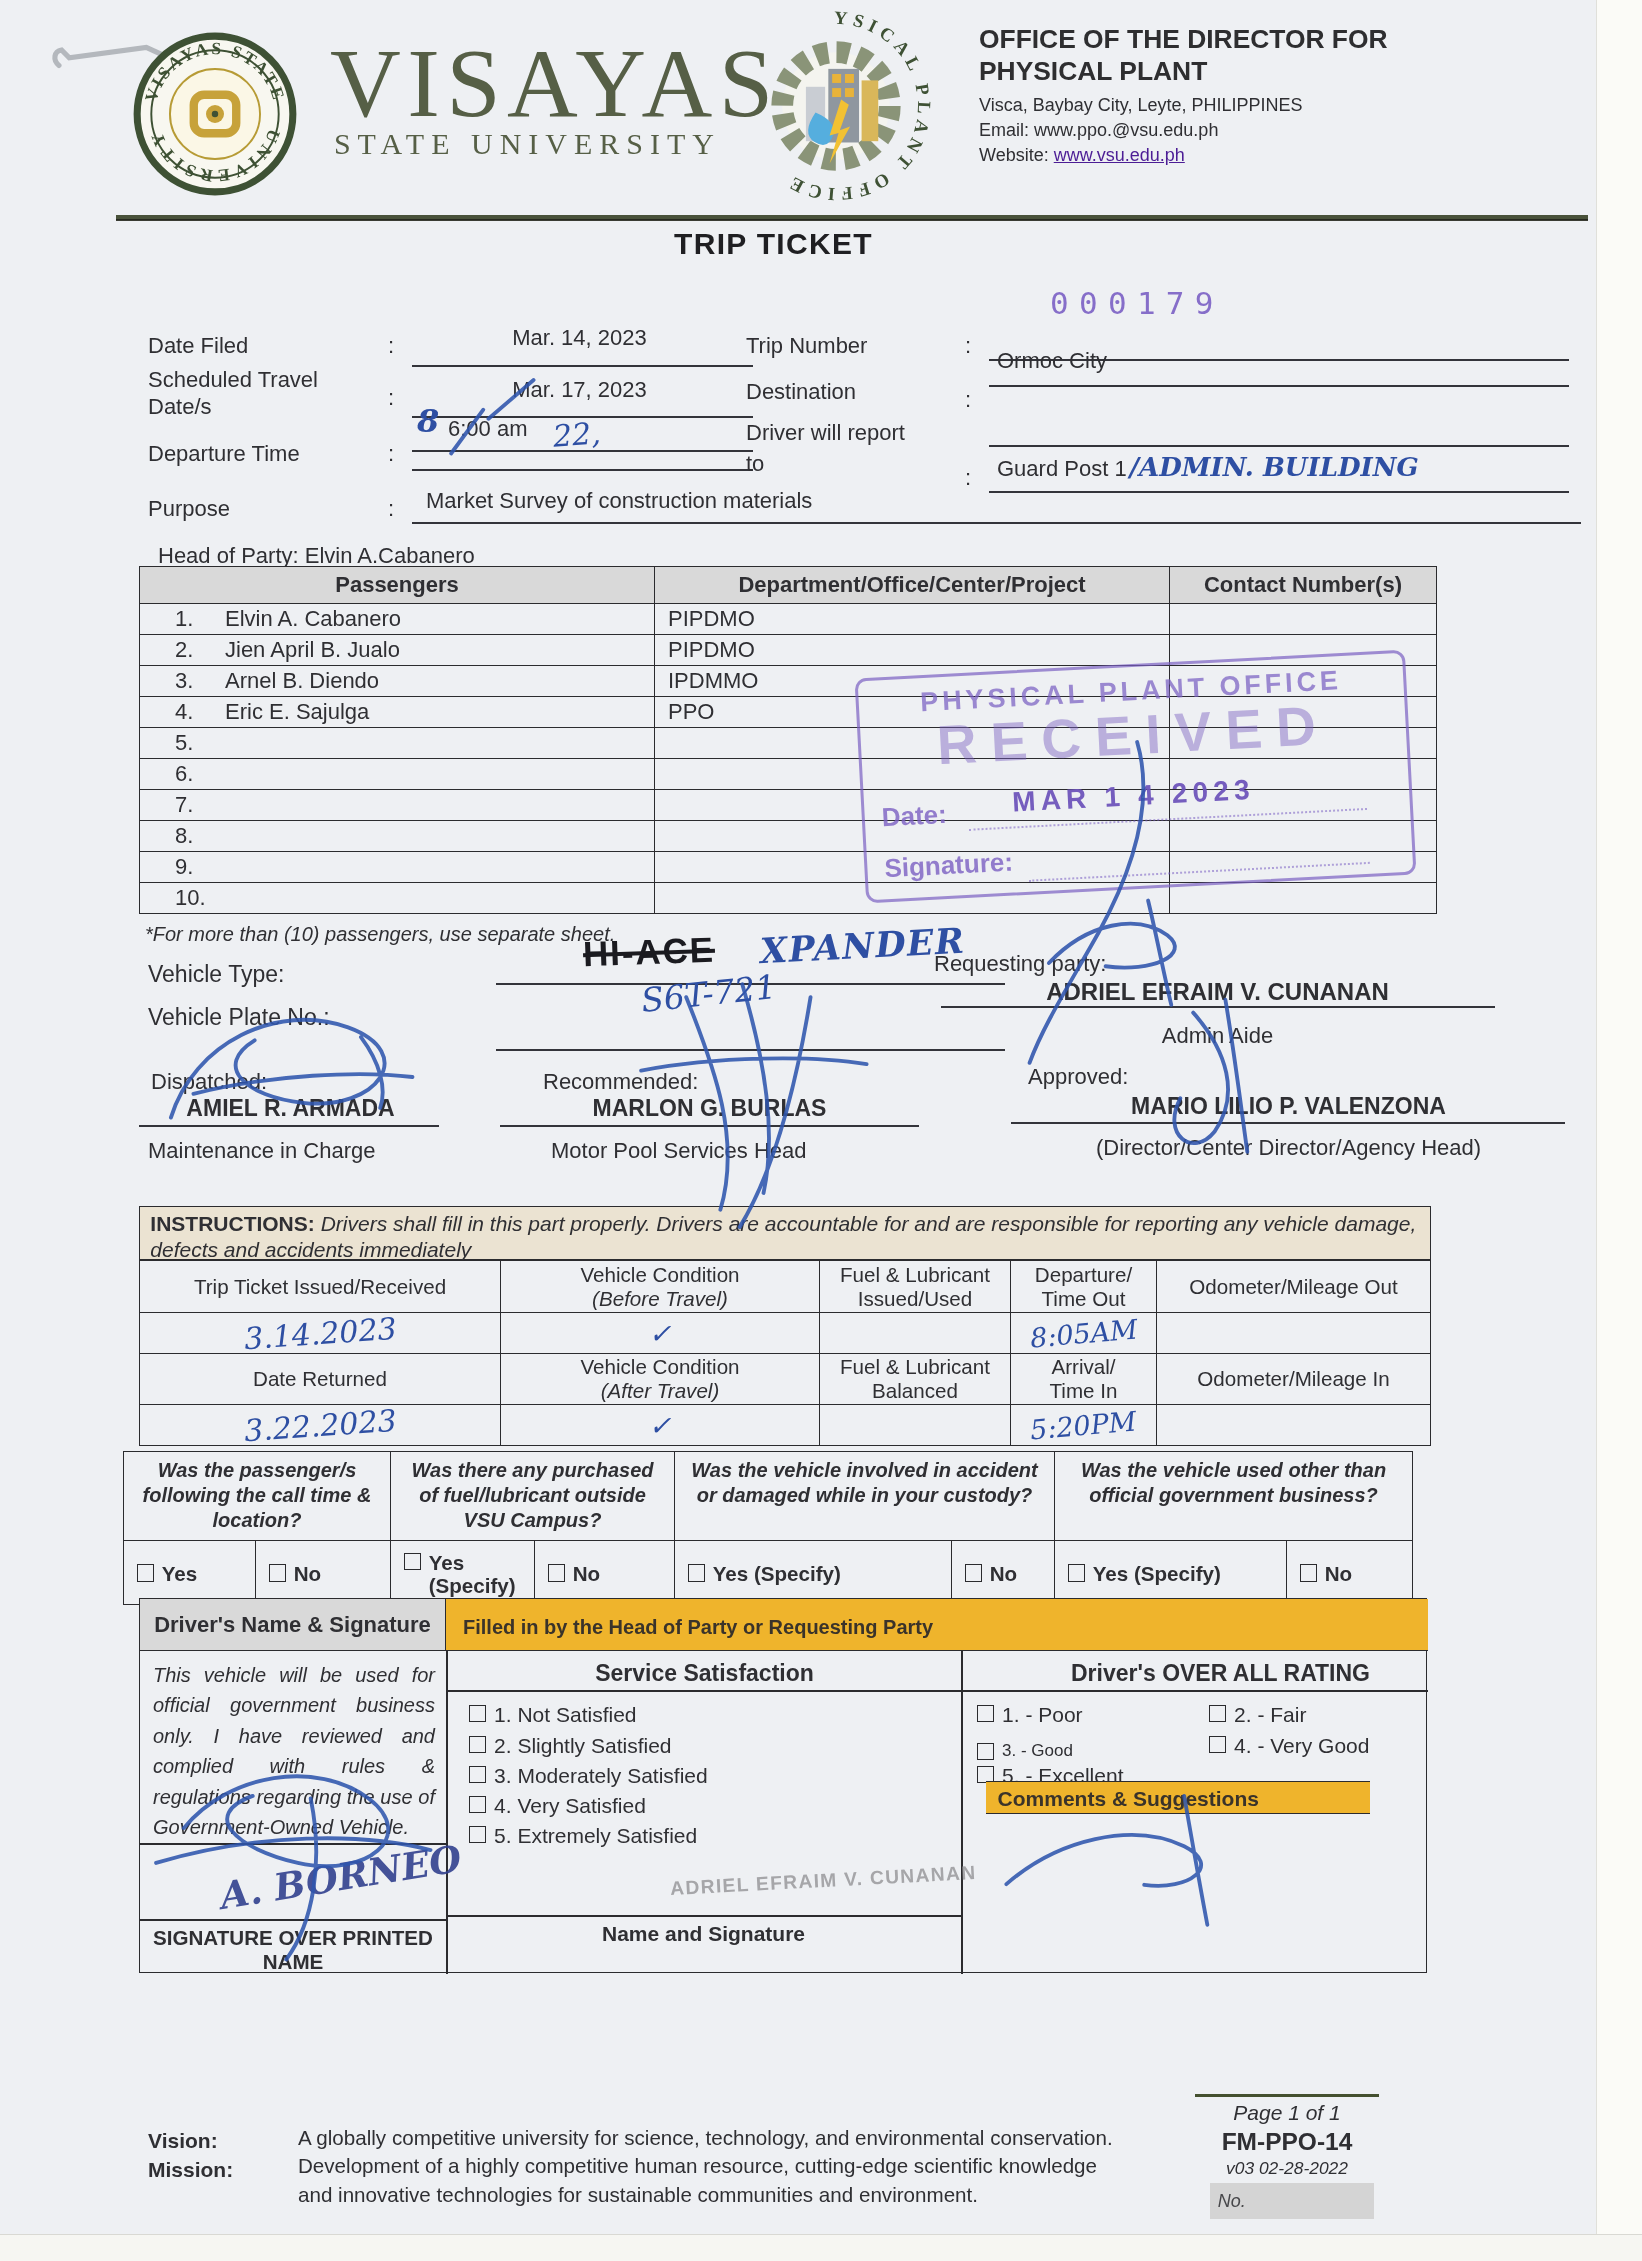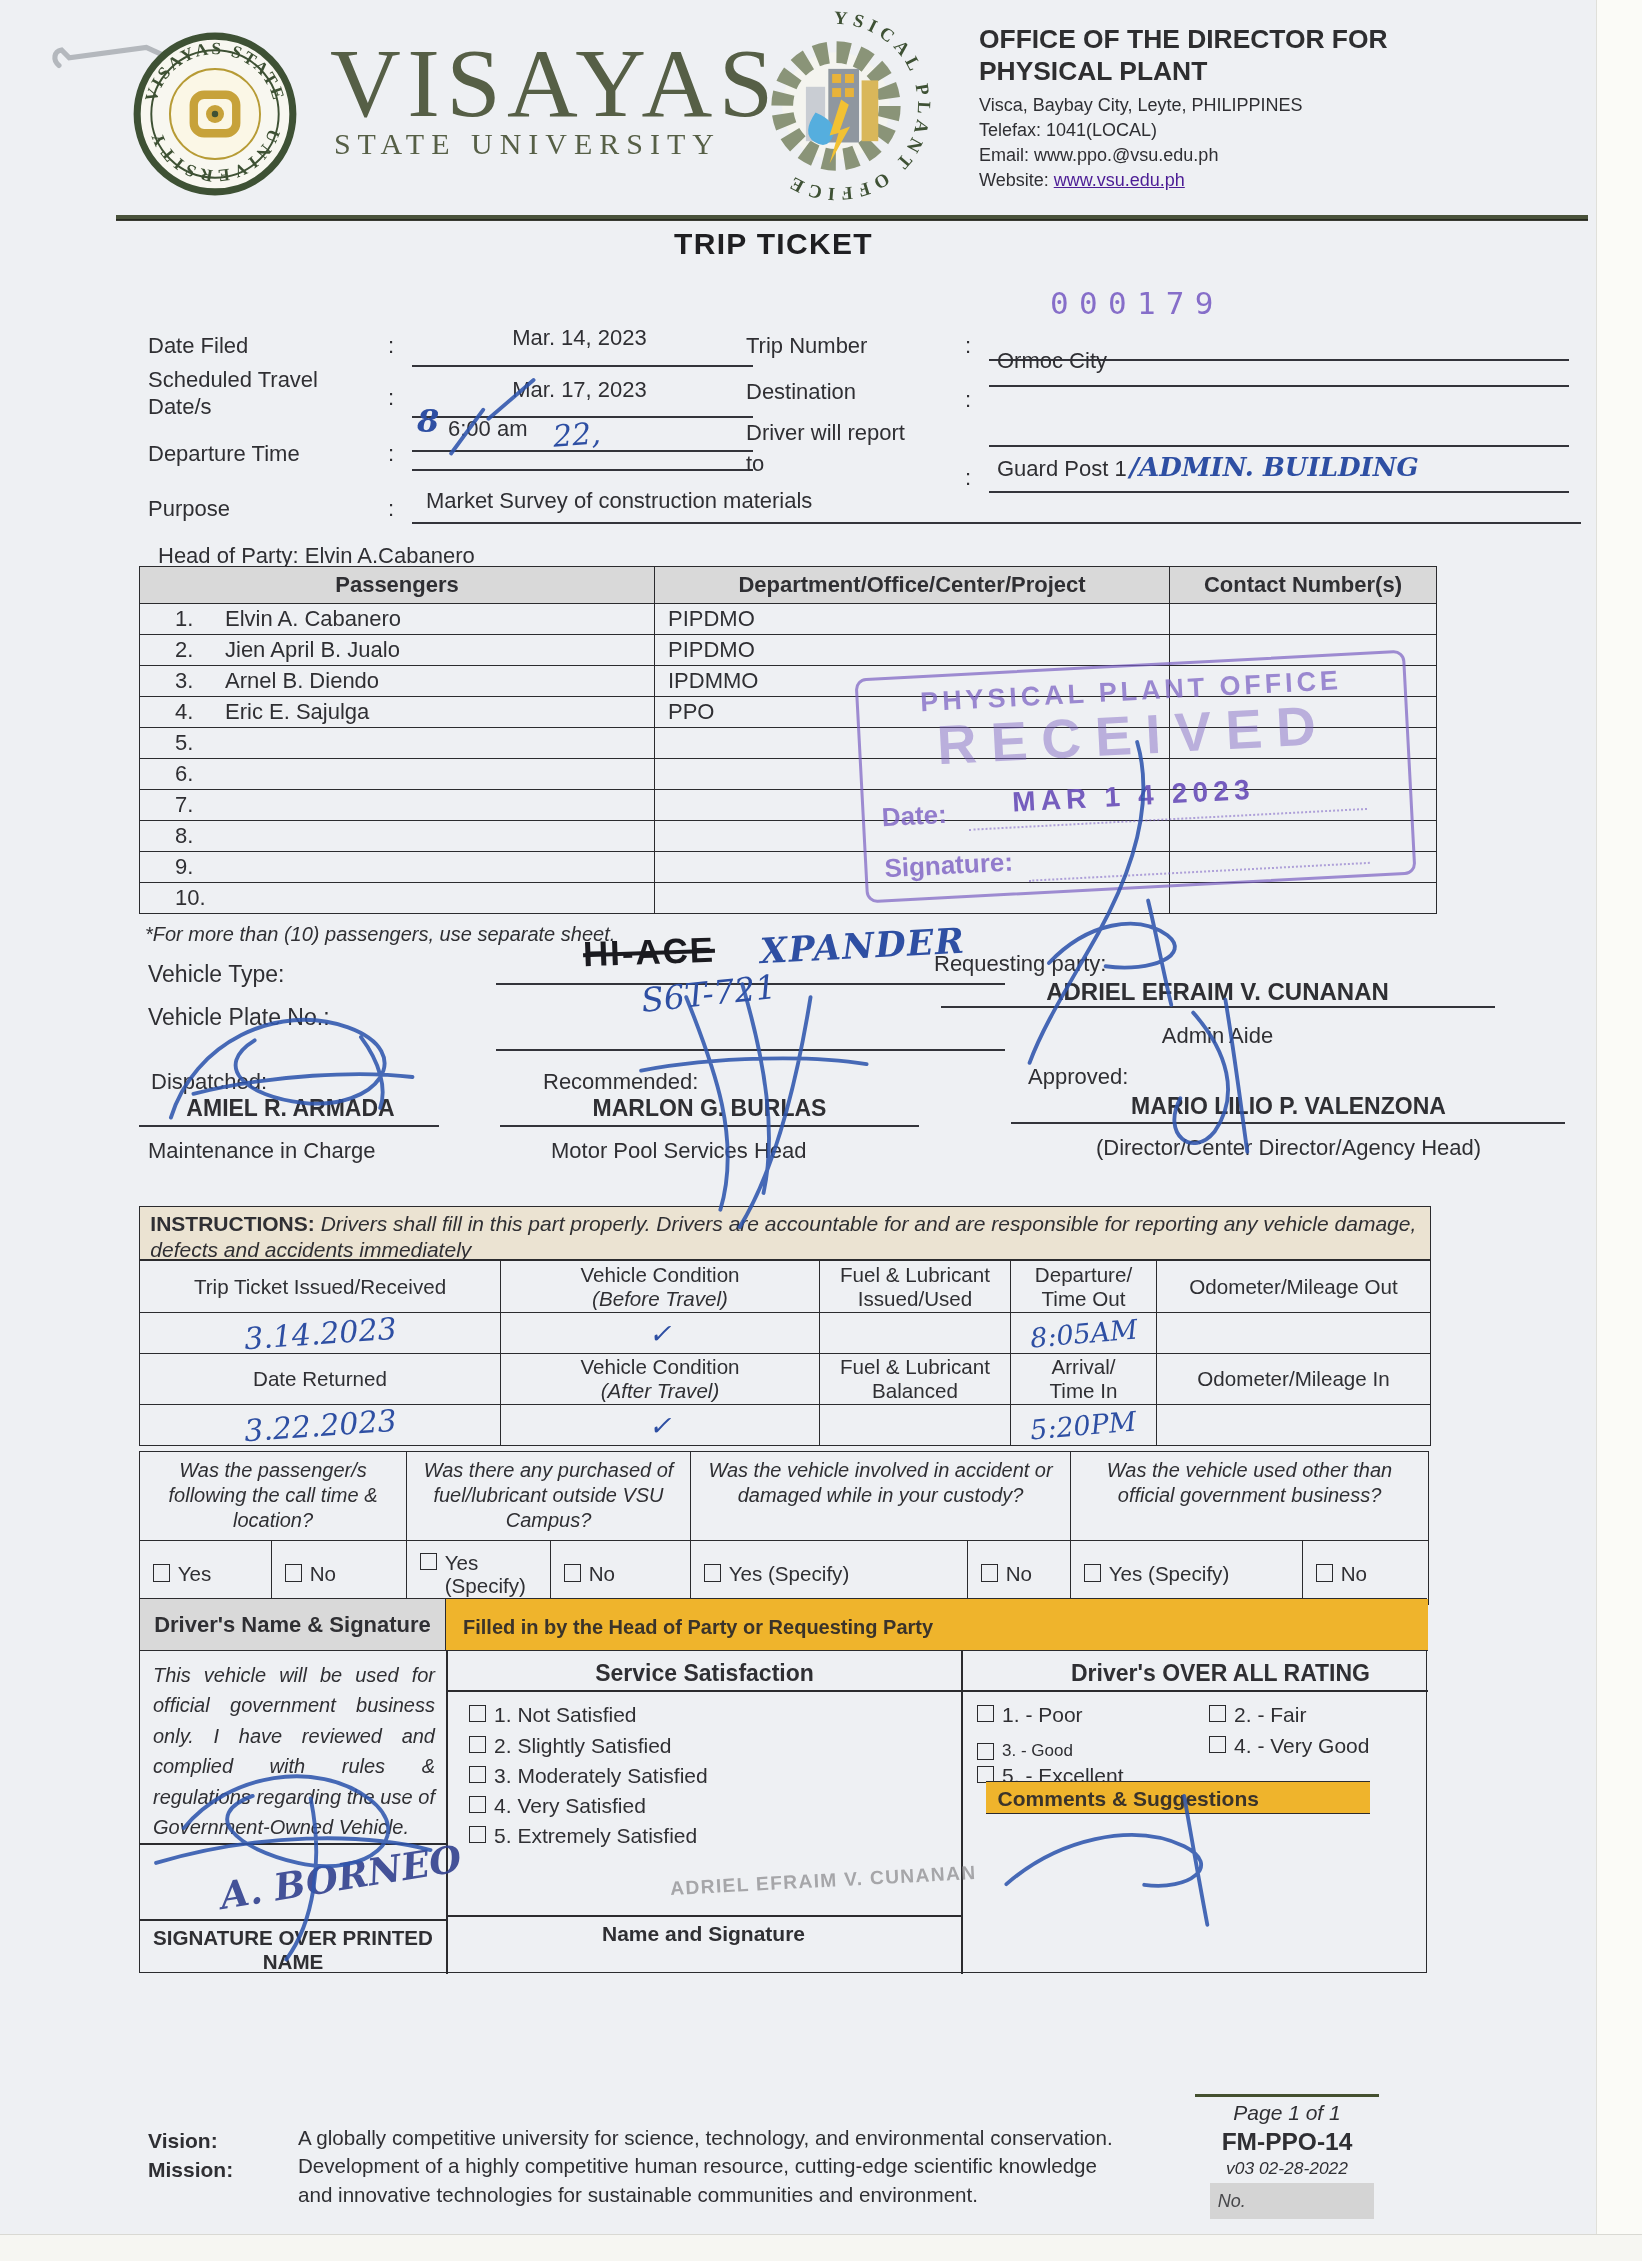--- a/index.html
+++ b/index.html
@@ -71,21 +71,20 @@
     <polygon points="158,140 140,196 154,192 140,240 172,182 156,188 170,148" fill="#f2c132"></polygon>
     <text font-size="29" font-weight="bold" fill="#3e5134" letter-spacing="8" font-family="Liberation Serif, serif">
       <textPath href="#ppoArc" startOffset="26%" text-anchor="middle">PHYSICAL PLANT OFFICE</textPath>
     </text>
   </svg>
 
   <div class="abs" style="left:979px;top:23px;width:631px;">
     <div class="b" style="font-size:26.4px;color:#2e2e30;line-height:1.22;">OFFICE OF THE DIRECTOR FOR</div>
     <div class="b" style="font-size:26.4px;color:#2e2e30;line-height:1.22;">PHYSICAL PLANT</div>
     <div style="font-size:18px;margin-top:5.2px;line-height:1.4;">Visca, Baybay City, Leyte, PHILIPPINES</div>
-    <div style="font-size:18px;line-height:1.4;">Telefax: 1041(LOCAL)</div>
     <div style="font-size:18px;line-height:1.4;">Email: www.ppo.@vsu.edu.ph</div>
     <div style="font-size:18px;line-height:1.4;">
       <span>Website:</span>
       <span style="color:#4c1d95;text-decoration:underline;">www.vsu.edu.ph</span>
     </div>
   </div>
 
   <div class="abs" style="left:116px;top:215px;width:1472px;height:3.9px;background:#49523a;box-shadow:0 1.9px 0 #26281f;"></div>
 
   <div class="abs b ctr" style="left:580px;top:227px;width:387px;font-size:30px;letter-spacing:1.3px;color:#1f1f22;">TRIP TICKET</div>
@@ -310,21 +309,21 @@
     <tr>
       <td class="ctr" style="height:41px;"><span class="hw" style="font-size:30px;display:inline-block;transform:rotate(-4deg);">3.22.2023</span></td>
       <td class="ctr"><span class="hw" style="font-size:27px;">✓</span></td>
       <td class="ctr"><span></span></td>
       <td class="ctr"><span class="hw" style="font-size:27px;display:inline-block;transform:rotate(-5deg);">5:20PM</span></td>
       <td class="ctr"><span></span></td>
     </tr>
   </tbody>
     </table>
 
-  <table class="abs" style="left:139px;top:1451px;width:1288px;border:1.9px solid #2b2b2e;">
+  <table class="abs" style="left:123px;top:1451px;width:1288px;border:1.9px solid #2b2b2e;font-weight:bold;">
     <colgroup>
         <col style="width:132px">
         <col style="width:135px">
         <col style="width:144px">
         <col style="width:140px">
         <col style="width:277px">
         <col style="width:103px">
         <col style="width:232px">
         <col style="width:126px">
       </colgroup>

